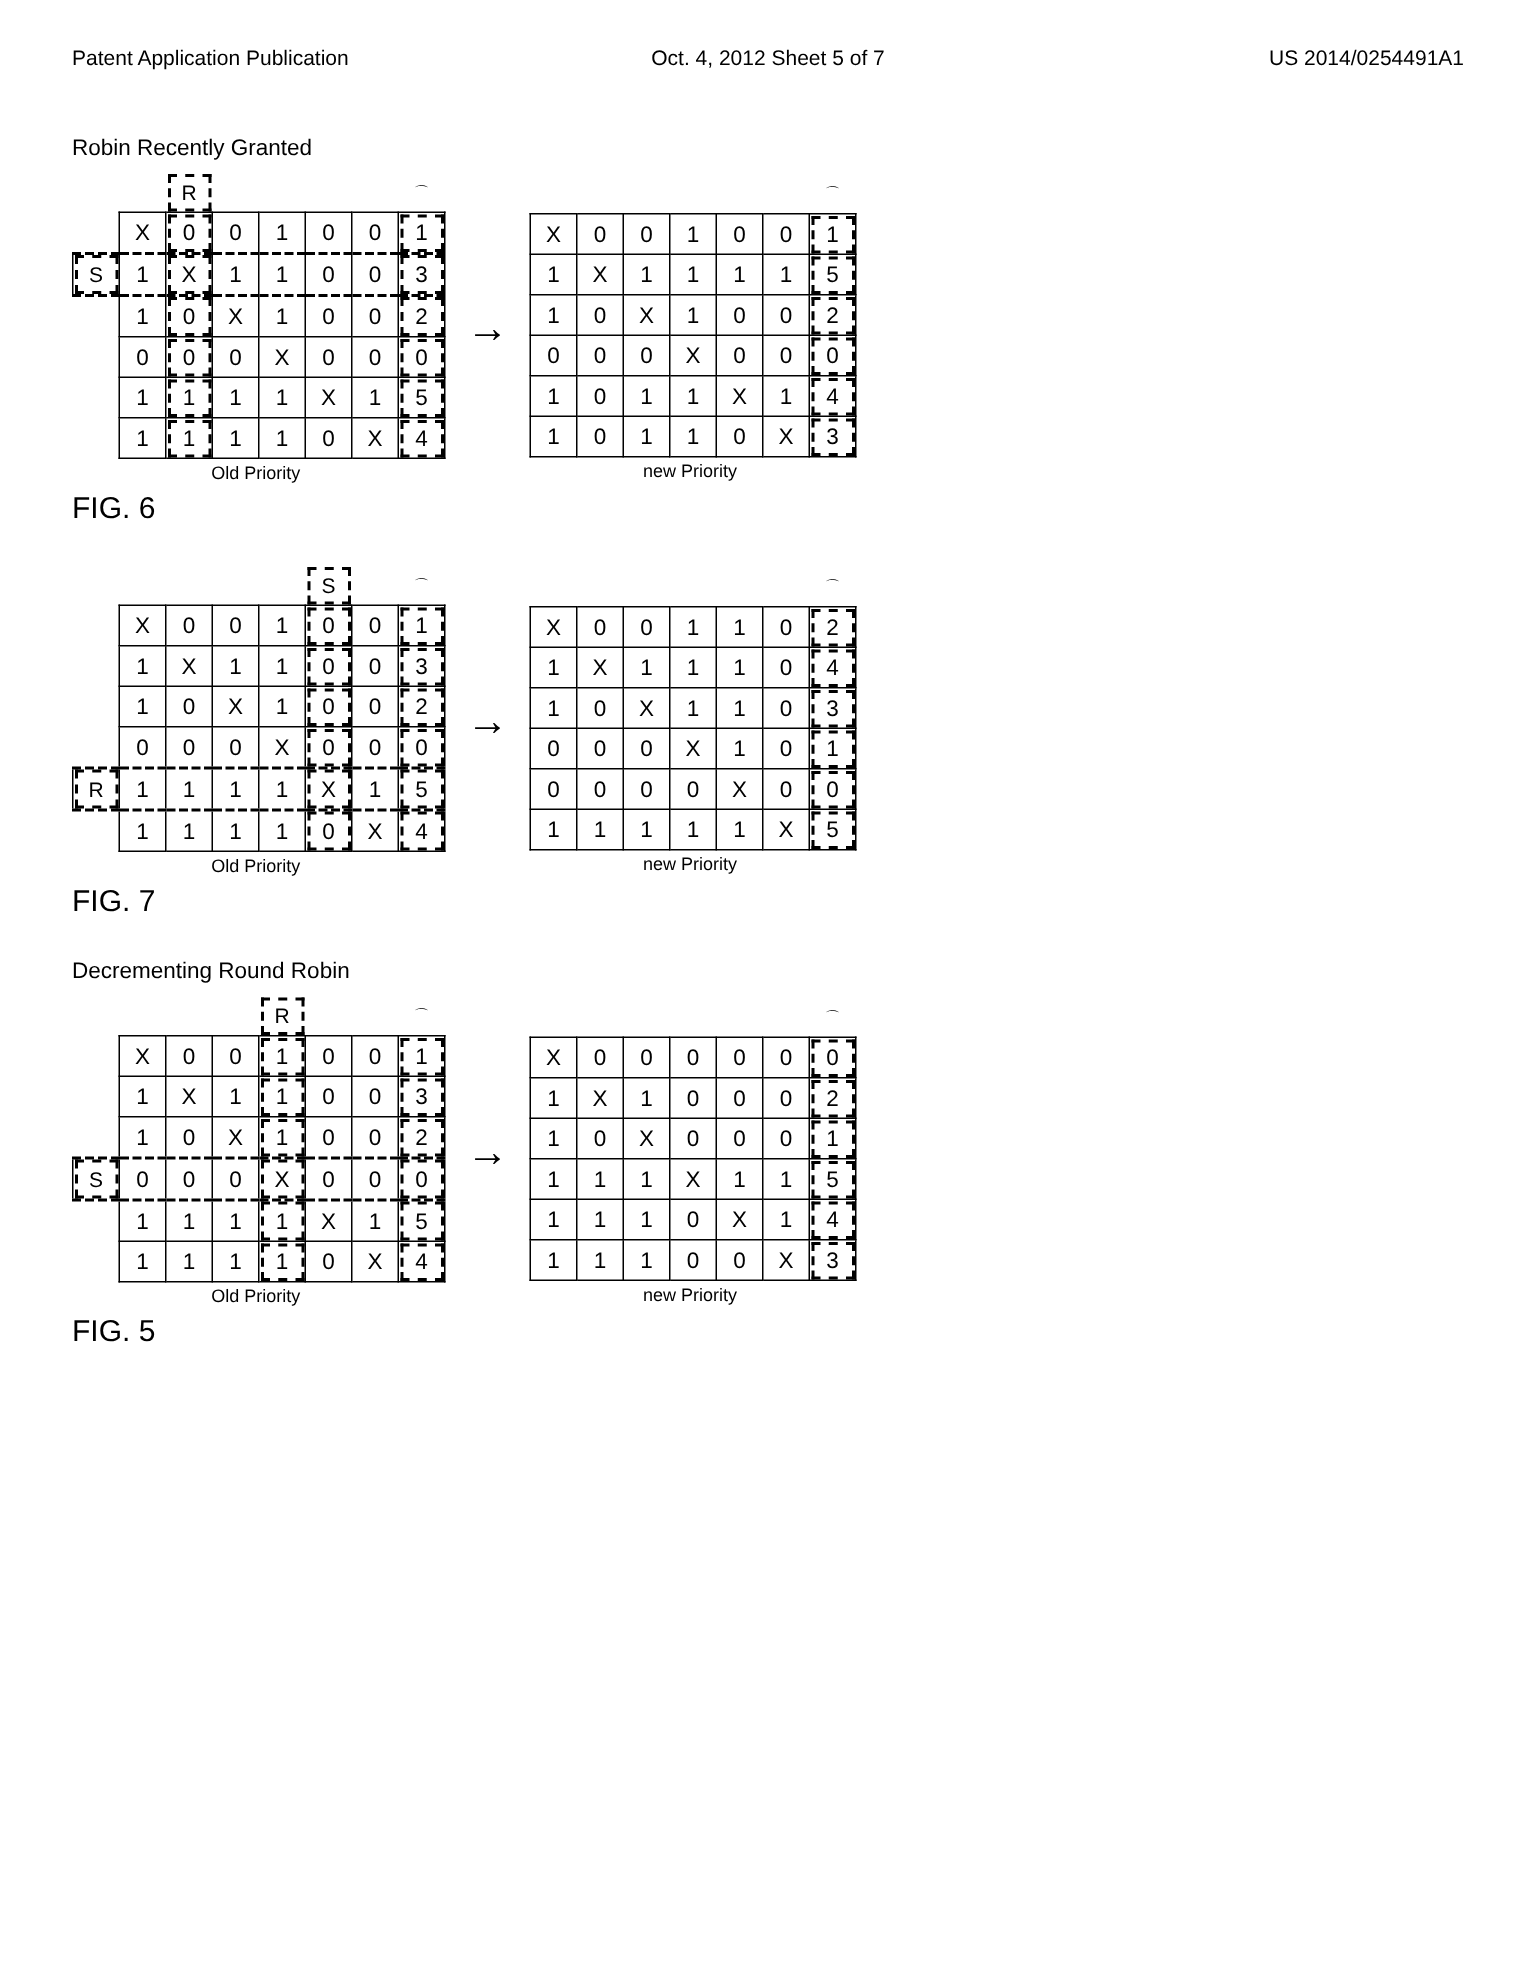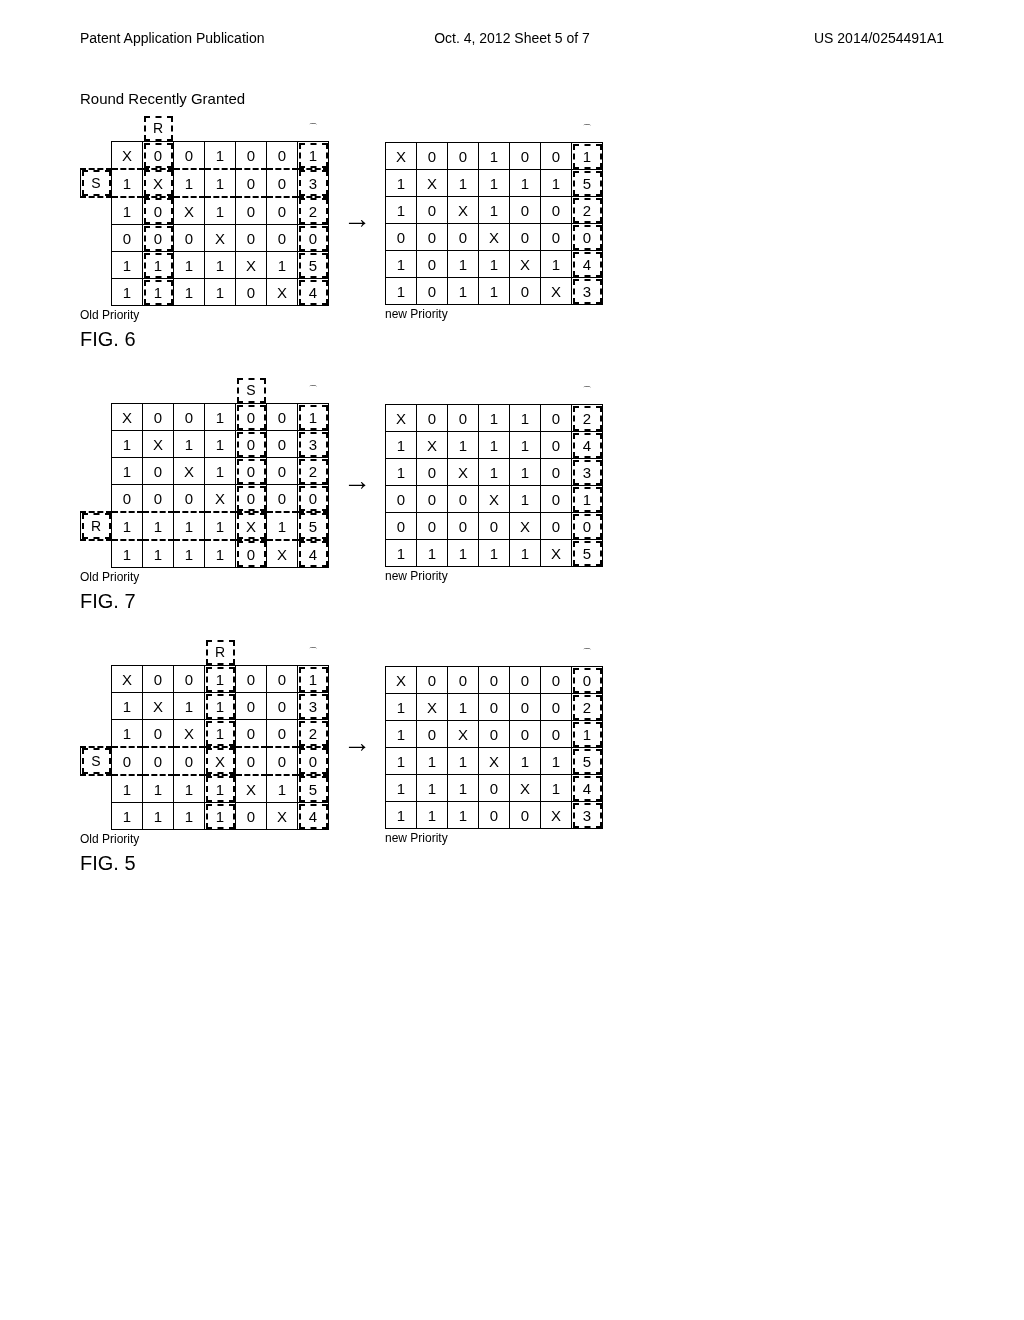--- a/index.html
+++ b/index.html
@@ -1,46 +1,46 @@
 <!DOCTYPE html>
 <html><head>
 <meta charset="utf-8">
 <style>
   body{font-family:Arial,Helvetica,sans-serif;background:#fff;margin:0;padding:0;width:1024px}
-  .page{padding:30px 80px;position:relative}
+  .page{padding:30px 48px;position:relative}
   .hdr{font-size:14px;margin-bottom:60px}
   .hdr .left{float:left}
   .hdr .mid{display:inline-block;width:100%;text-align:center;position:absolute;left:0}
   .hdr .right{float:right}
   .section-title{font-size:15px;margin:20px 0 8px 0;clear:both}
   .figrow{display:flex;align-items:center;gap:14px;margin-bottom:4px}
   table.mtx{border-collapse:collapse;font-size:15px}
   table.mtx td{border:1px solid #000;width:30px;height:26px;text-align:center;vertical-align:middle;padding:0}
   table.mtx td.noborder{border:none}
   
   .dash{outline:2px dashed #000;outline-offset:-3px}
   .dash-row td{border-top:2px dashed #000!important;border-bottom:2px dashed #000!important}
   .arrow{font-size:28px;font-weight:bold}
   .caption{text-align:center;font-size:12px;margin-top:2px}
-  .caption.right{text-align:left;padding-right:4px}
+  .caption.right{text-align:center;padding-right:4px}
   .figlabel{font-size:20px;text-align:left;margin:6px 0 26px 0}
   .tick{font-size:10px}
   .labelcell{font-size:14px}
 </style>
 </head>
 <body>
 <div class="page">
 
 <div class="hdr">
   <span class="left">Patent Application Publication</span>
   <span class="mid">Oct. 4, 2012  Sheet 5 of 7</span>
   <span class="right">US 2014/0254491A1</span>
 </div>
 
-<div class="section-title">Round Recently Granted</div>
+<div class="section-title">Robin Recently Granted</div>
 <div class="figrow">
 
   <div>
     <table class="mtx">
       <tbody>
             <tr>
               <td class="noborder"></td>
               <td class="noborder"></td>
               <td class="noborder dash labelcell">R</td>
               <td class="noborder"></td>
@@ -333,20 +333,21 @@
               <td>X</td>
               <td class="dash">5</td>
             </tr>
     </tbody>
         </table>
     <div class="caption right">new Priority</div>
   </div>
 </div>
 <div class="figlabel">FIG. 7</div>
 
+<div class="section-title">Decrementing Round Robin</div>
 <div class="figrow">
   <div>
     <table class="mtx">
       <tbody>
             <tr>
               <td class="noborder"></td>
               <td class="noborder"></td>
               <td class="noborder"></td>
               <td class="noborder"></td>
               <td class="noborder dash labelcell">R</td>

